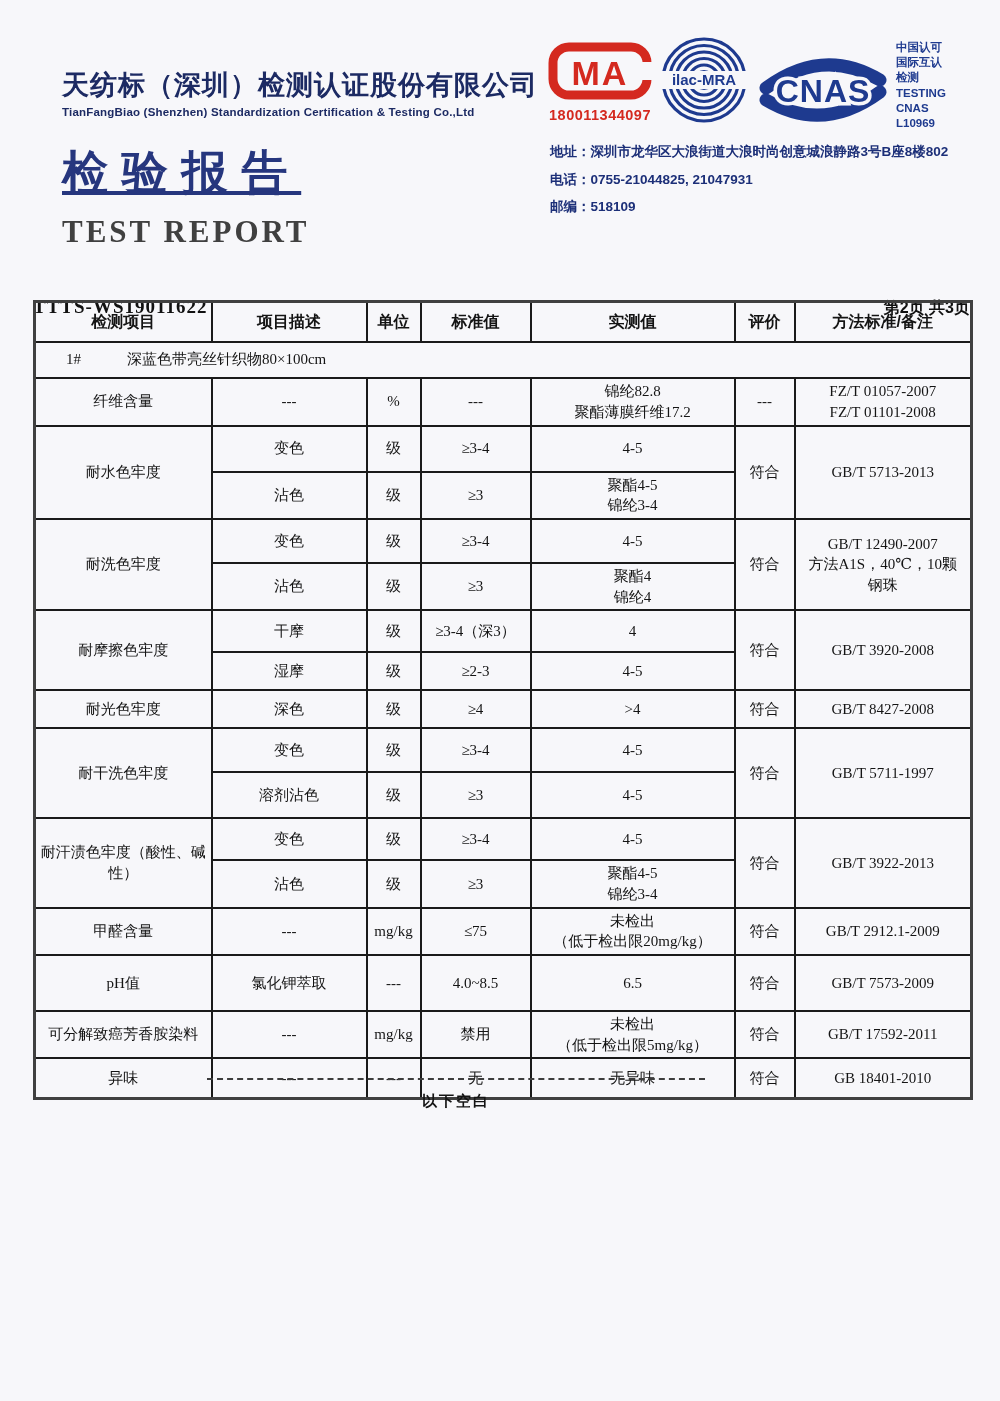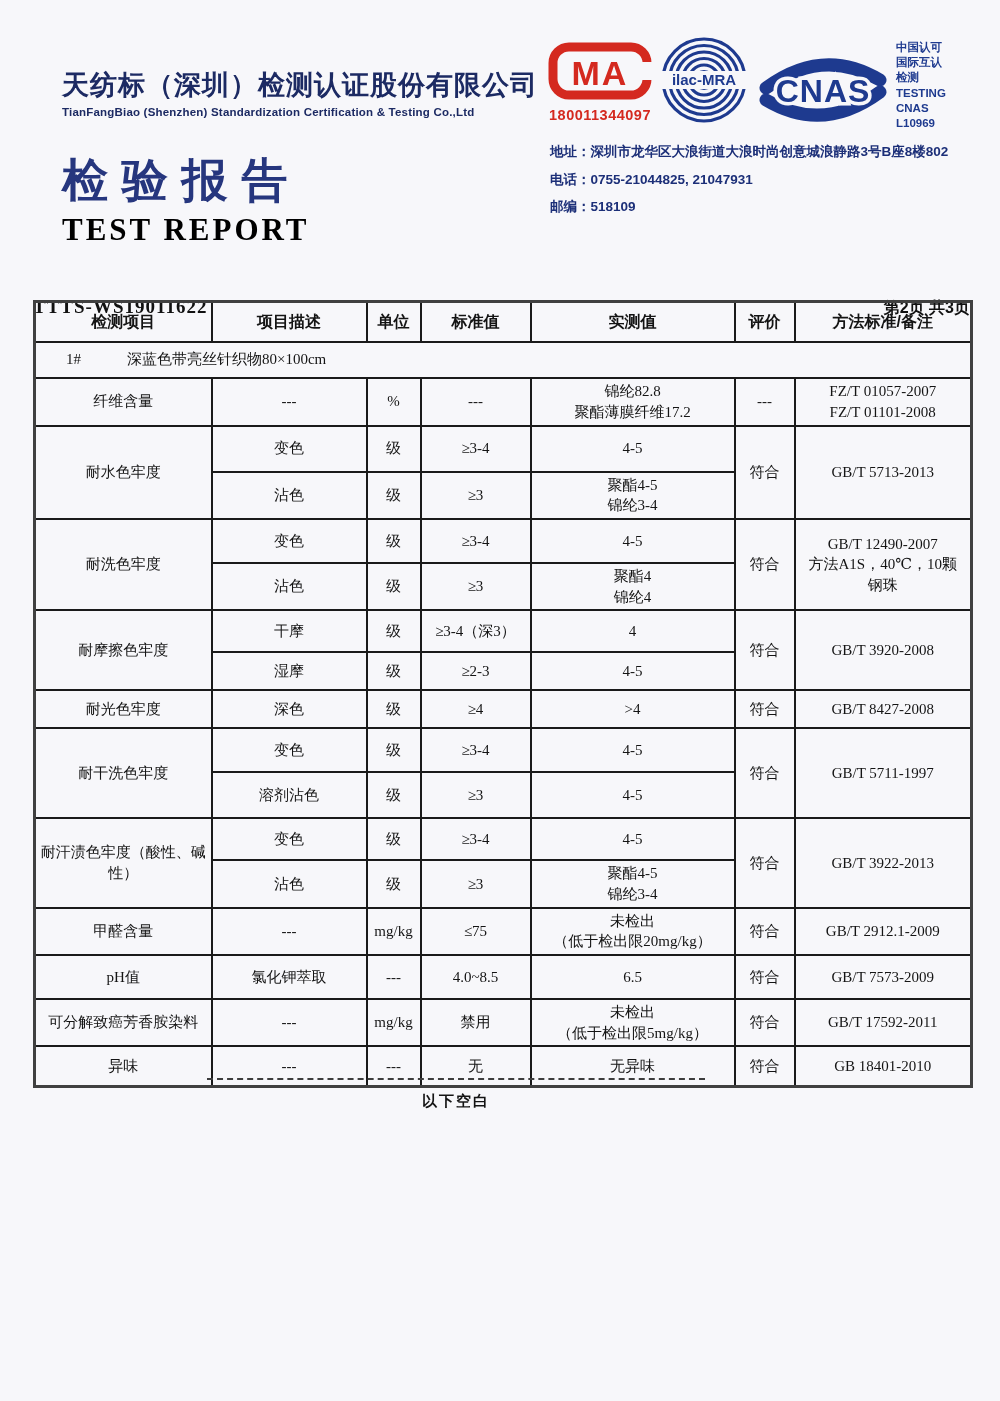--- a/index.html
+++ b/index.html
@@ -14,25 +14,25 @@
   
   .company-block { position:absolute; left:62px; top:67px; }
   .company-cn {
     font-size:27px; font-weight:bold; color:#1c2a63; letter-spacing:1px;
     font-family:"Liberation Sans","DejaVu Sans",sans-serif;
   }
   .company-en {
     font-size:11.5px; font-weight:bold; color:#1c2a63; margin-top:3px; letter-spacing:0.2px;
   }
   .title-cn {
-    margin-top:32px; font-size:46px; font-weight:bold; color:#26367e; letter-spacing:0.30em;
+    margin-top:24px; font-size:46px; font-weight:bold; color:#26367e; letter-spacing:0.30em;text-decoration:underline;
   }
   .title-en {
     font-family:"Liberation Serif","DejaVu Serif",serif;
-    font-size:31px; font-weight:bold; color:#000000; letter-spacing:3px; margin-top:0;
+    font-size:31px; font-weight:bold; color:#404040; letter-spacing:3px; margin-top:10px;
   }
   .logo-strip { position:absolute; left:548px; top:36px; width:420px; height:100px; }
   .cma-box { position:absolute; left:0; top:6px; width:104px; text-align:center; }
   .cma-number { color:#d4291f; font-weight:bold; font-size:14.5px; letter-spacing:0.5px; margin-top:3px; }
   .ilac-box { position:absolute; left:112px; top:0; }
   .cnas-box { position:absolute; left:210px; top:22px; }
   .cnas-caption {
     position:absolute; left:348px; top:4px;
     color:#1e3a8f; font-weight:bold; font-size:11.5px; line-height:1.32; white-space:pre-line;
   }
@@ -277,21 +277,21 @@
       <td>甲醛含量</td>
       <td>---</td>
       <td>mg/kg</td>
       <td>≤75</td>
       <td>未检出
 （低于检出限20mg/kg）</td>
       <td>符合</td>
       <td>GB/T 2912.1-2009</td>
     </tr>
 
-    <tr style="height:44px">
+    <tr style="height:56px">
       <td>pH值</td>
       <td>氯化钾萃取</td>
       <td>---</td>
       <td>4.0~8.5</td>
       <td>6.5</td>
       <td>符合</td>
       <td>GB/T 7573-2009</td>
     </tr>
 
     <tr style="height:44px">

